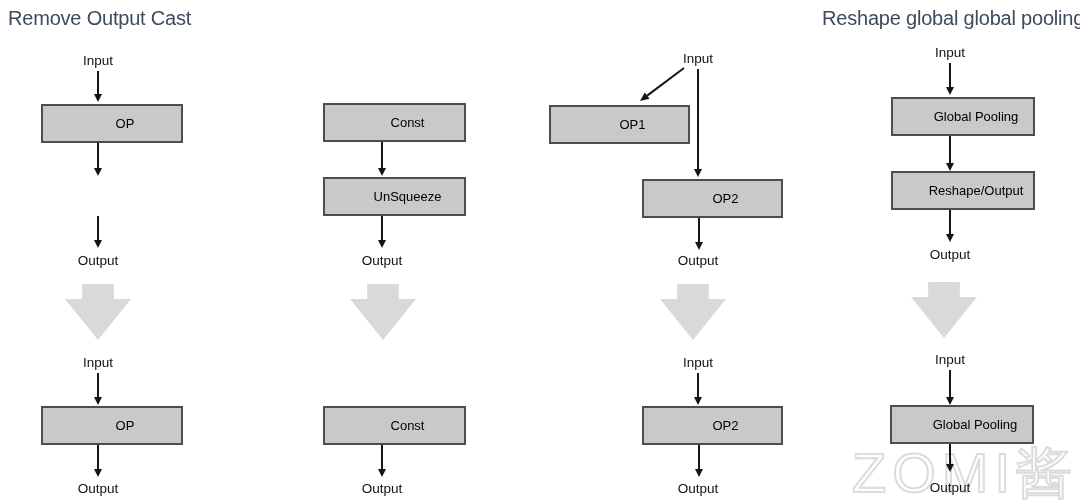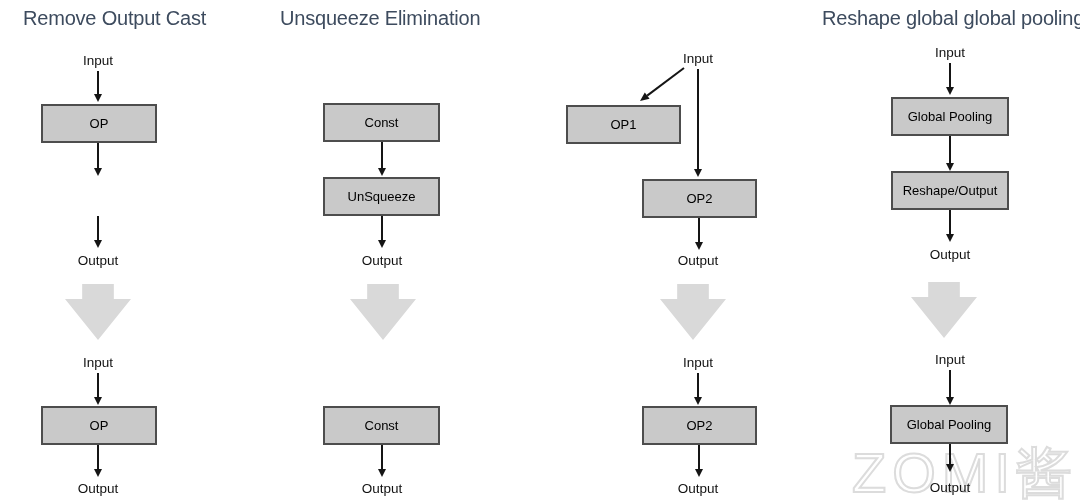--- a/index.html
+++ b/index.html
@@ -12,21 +12,21 @@
     color:var(--title,#3d4b5e); white-space:nowrap; z-index:2;
   }
   .lbl {
     position:absolute; transform:translateX(-50%); font-size:13.5px;
     color:var(--label,#111); white-space:nowrap; z-index:2;
   }
   .node {
     position:absolute; height:35px; background:var(--box-fill,#c9c9c9);
     border:2px solid var(--box-border,#4d4d4d);
     display:flex; align-items:center; justify-content:center;
-    font-size:13px; color:#000; white-space:nowrap; z-index:2;
+    font-size:13px; color:#000; white-space:nowrap; z-index:2;padding-left:26px;
   }
   .varrow { position:absolute; width:2px; background:var(--line,#151515); z-index:2; }
   .varrow::after {
     content:""; position:absolute; left:50%; bottom:-8px; transform:translateX(-50%);
     width:0; height:0; border-left:4.5px solid transparent;
     border-right:4.5px solid transparent; border-top:8px solid var(--line,#151515);
   }
   .bigarrow {
     position:absolute; width:66px; height:56px; background:var(--big-arrow,#d9d9d9);
     clip-path:polygon(26% 0, 74% 0, 74% 27%, 100% 27%, 50% 100%, 0 27%, 26% 27%);
@@ -41,52 +41,51 @@
     .watermark { color:transparent; -webkit-text-stroke:2px var(--watermark,#dcdcdc); font-weight:normal; }
   }
 </style>
 </head>
 <body>
 
 <div class="canvas">
 
   <div class="watermark">ZOMI酱</div>
 
-  <div class="title" style="left:23px;top:7px">Remove Output Cast</div>
+  <div class="title" style="left:8px;top:7px">Remove Output Cast</div>
   <div class="lbl" style="left:98px;top:53px">Input</div>
   <div class="varrow" style="left:97px;top:71px;height:23px"></div>
   <div class="node" style="left:41px;top:104px;width:112px">OP</div>
   <div class="varrow" style="left:97px;top:143px;height:25px"></div>
   <div class="varrow" style="left:97px;top:216px;height:24px"></div>
   <div class="lbl" style="left:98px;top:253px">Output</div>
   <div class="bigarrow" style="left:65px;top:284px"></div>
   <div class="lbl" style="left:98px;top:355px">Input</div>
   <div class="varrow" style="left:97px;top:373px;height:24px"></div>
   <div class="node" style="left:41px;top:406px;width:112px">OP</div>
   <div class="varrow" style="left:97px;top:445px;height:24px"></div>
   <div class="lbl" style="left:98px;top:481px">Output</div>
 
-  <div class="title" style="left:280px;top:7px">Unsqueeze Elimination</div>
   <div class="node" style="left:323px;top:103px;width:113px">Const</div>
   <div class="varrow" style="left:381px;top:142px;height:26px"></div>
   <div class="node" style="left:323px;top:177px;width:113px">UnSqueeze</div>
   <div class="varrow" style="left:381px;top:216px;height:24px"></div>
   <div class="lbl" style="left:382px;top:253px">Output</div>
   <div class="bigarrow" style="left:350px;top:284px"></div>
   <div class="node" style="left:323px;top:406px;width:113px">Const</div>
   <div class="varrow" style="left:381px;top:445px;height:24px"></div>
   <div class="lbl" style="left:382px;top:481px">Output</div>
 
   <div class="lbl" style="left:698px;top:51px">Input</div>
   <svg class="diag" style="left:600px;top:60px" width="100" height="50" viewBox="0 0 100 50">
     <line x1="84" y1="8" x2="47.2" y2="35.6" stroke="#151515" stroke-width="2"></line>
     <polygon points="40,41 44.8,32.4 49.6,38.8" fill="#151515"></polygon>
   </svg>
   <div class="varrow" style="left:697px;top:69px;height:100px"></div>
-  <div class="node" style="left:566px;top:105px;width:111px">OP1</div>
+  <div class="node" style="left:549px;top:105px;width:111px">OP1</div>
   <div class="node" style="left:642px;top:179px;width:111px">OP2</div>
   <div class="varrow" style="left:698px;top:218px;height:24px"></div>
   <div class="lbl" style="left:698px;top:253px">Output</div>
   <div class="bigarrow" style="left:660px;top:284px"></div>
   <div class="lbl" style="left:698px;top:355px">Input</div>
   <div class="varrow" style="left:697px;top:373px;height:24px"></div>
   <div class="node" style="left:642px;top:406px;width:111px">OP2</div>
   <div class="varrow" style="left:698px;top:445px;height:24px"></div>
   <div class="lbl" style="left:698px;top:481px">Output</div>
 

